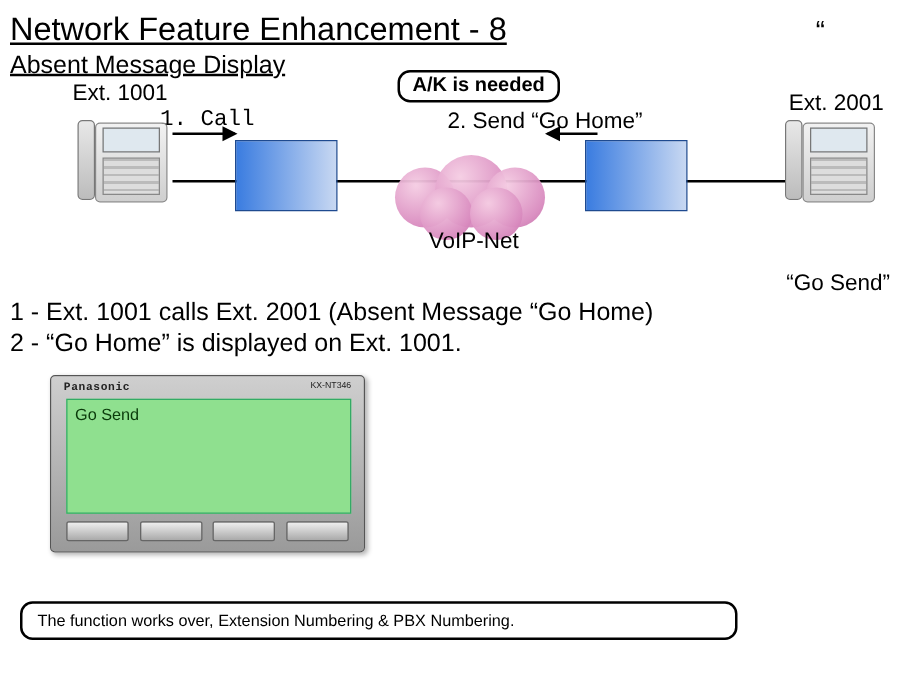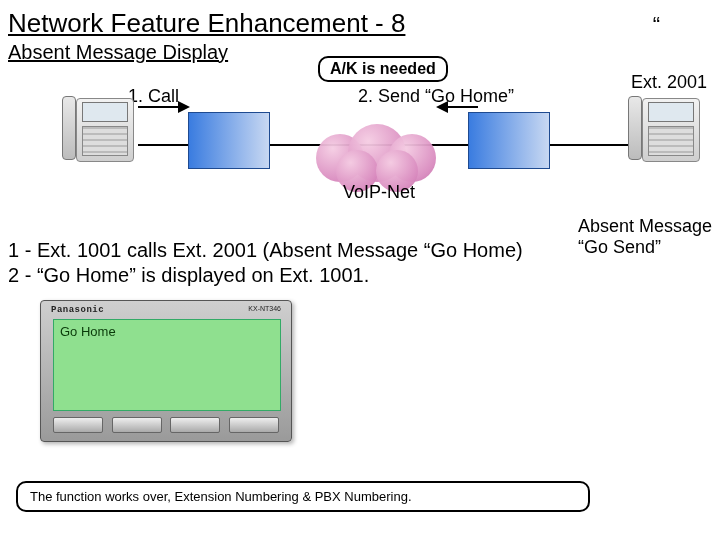--- a/index.html
+++ b/index.html
@@ -36,21 +36,21 @@
   .ext-label {
     font-size: 18px;
     position: absolute;
   }
   .ext1001 { top: 0px; left: 50px; }
   .ext2001 { top: 8px; right: 5px; }
   .step-label {
     font-size: 18px;
     position: absolute;
   }
-  .step1 { top: 22px; left: 120px; }
+  .step1 { top: 22px; left: 120px; font-family: Liberation Mono, monospace; }
   .step2 { top: 22px; left: 350px; }
   .ak-badge {
     position: absolute;
     top: -8px;
     left: 310px;
     background: #fff;
     border: 2px solid #000;
     border-radius: 10px;
     padding: 2px 10px;
     font-size: 16px;
@@ -238,20 +238,21 @@
   }
 </style>
 </head>
 <body>
 
 <div class="title">Network Feature Enhancement - 8</div>
 <div class="subtitle">Absent Message Display</div>
 <div class="quote-mark">“</div>
 
 <div class="diagram">
+  <div class="ext-label ext1001">Ext. 1001</div>
   <div class="ext-label ext2001">Ext. 2001</div>
 
   <div class="step-label step1">1. Call</div>
   <div class="step-label step2">2. Send “Go Home”</div>
 
   <div class="ak-badge">A/K is needed</div>
 
   <div class="netline"></div>
 
   <div class="phone left">
@@ -278,34 +279,33 @@
     <div class="blob b1"></div>
     <div class="blob b2"></div>
     <div class="blob b3"></div>
     <div class="blob b4"></div>
     <div class="blob b5"></div>
   </div>
   <div class="cloud-label">VoIP-Net</div>
 </div>
 
 <div class="absent-msg-block">
-  <div>Absent Message</div>
   <div>“Go Send”</div>
 </div>
 
 <div class="explain">
   <div>1 - Ext. 1001 calls Ext. 2001 (Absent Message “Go Home)</div>
   <div>2 - “Go Home” is displayed on Ext. 1001.</div>
 </div>
 
 <div class="display-phone">
   <div class="brand">Panasonic</div>
   <div class="model">KX-NT346</div>
   <div class="lcd">
-    <div class="lcd-text">Go Home</div>
+    <div class="lcd-text">Go Send</div>
   </div>
   <div class="softkeys">
     <div></div>
     <div></div>
     <div></div>
     <div></div>
   </div>
 </div>
 
 <div class="callout">The function works over, Extension Numbering &amp; PBX Numbering.</div>

